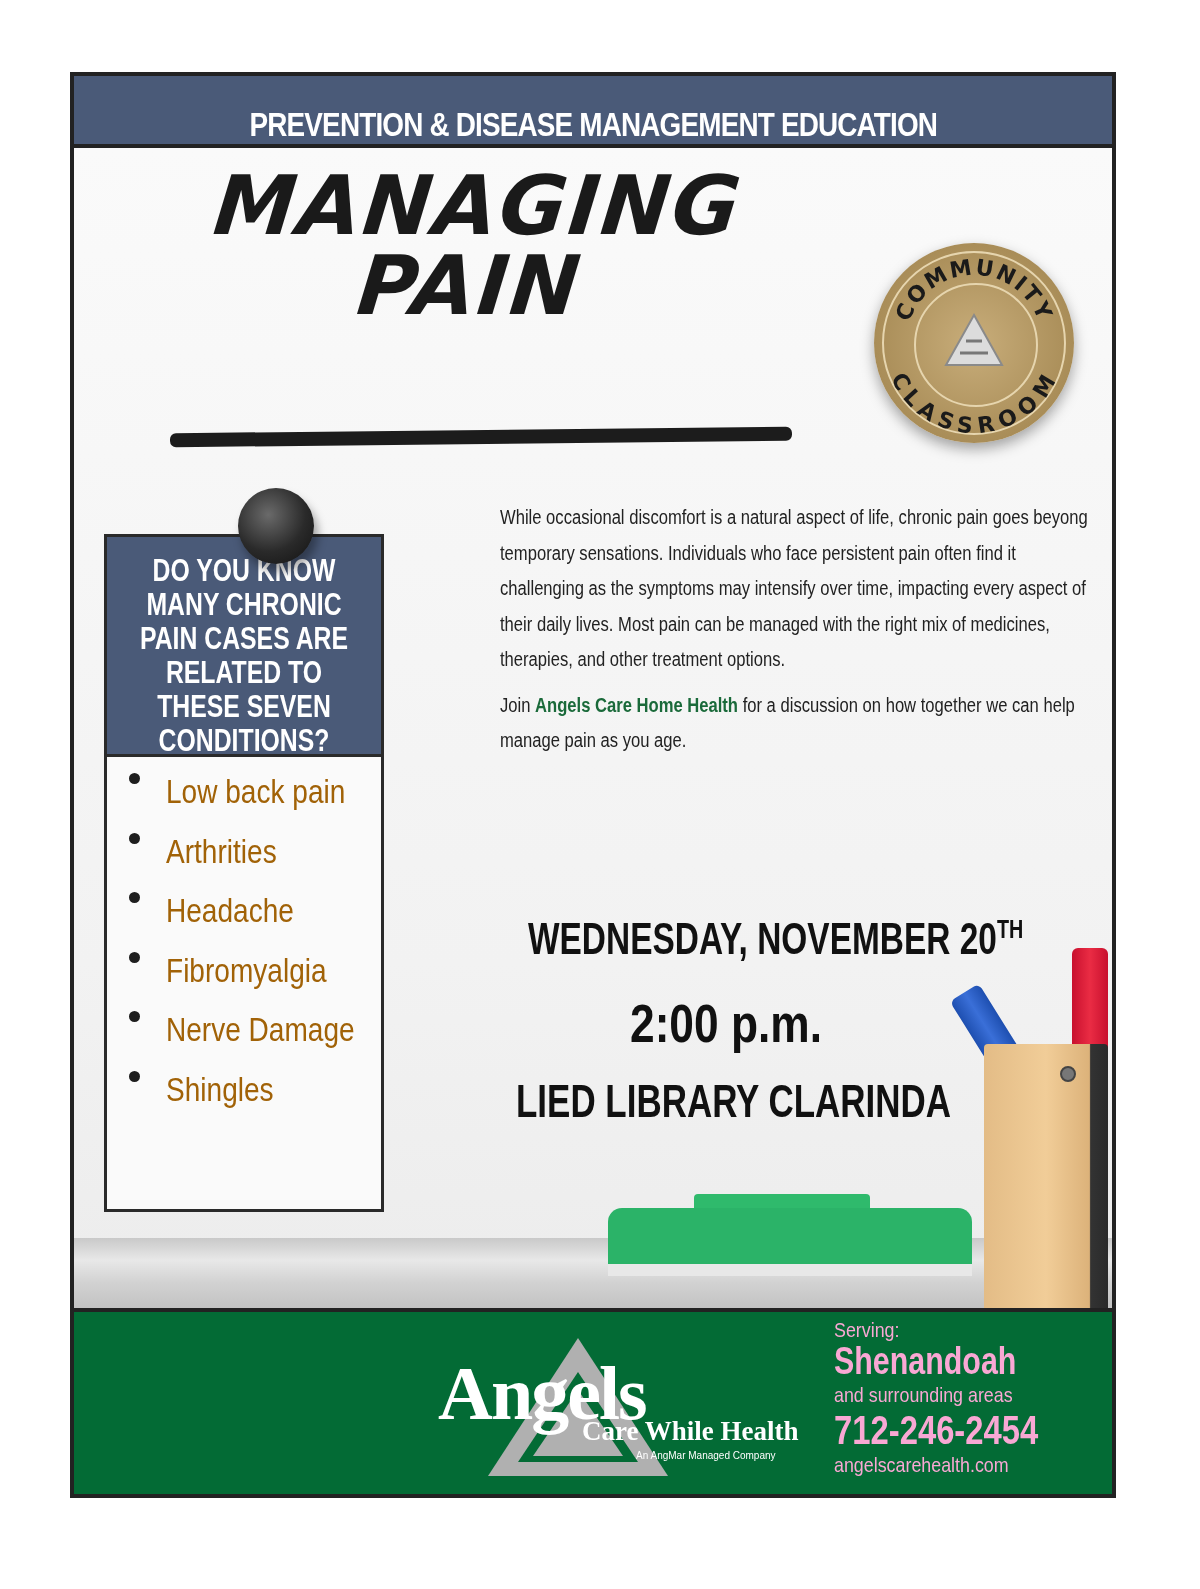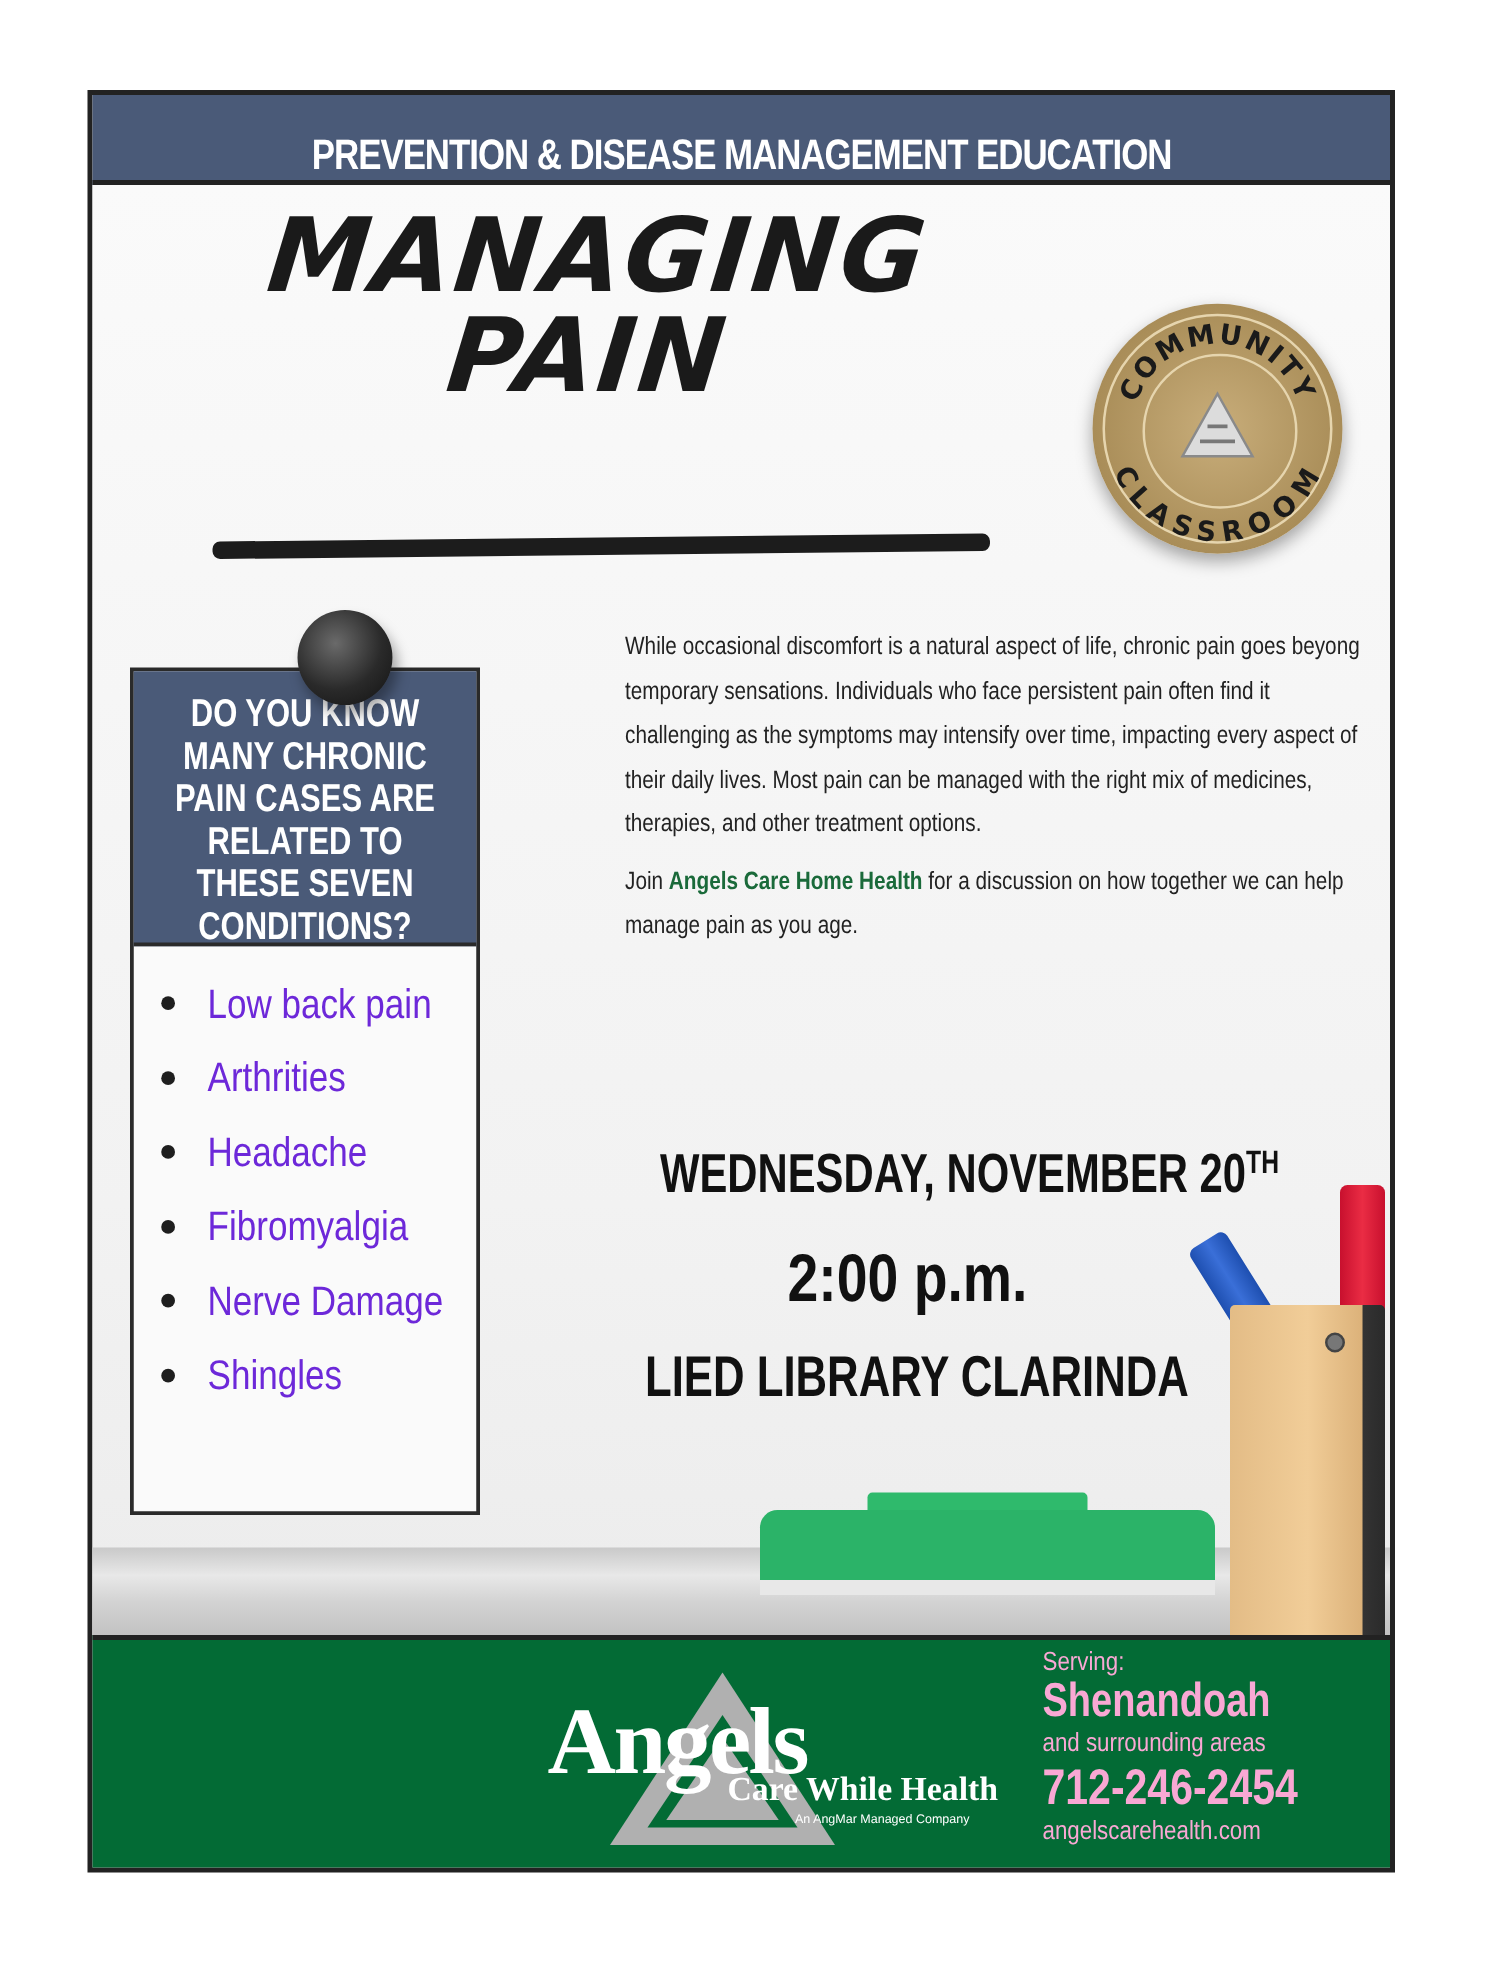--- a/index.html
+++ b/index.html
@@ -12,21 +12,21 @@
   .underline { position:absolute; left:96px; top:282px; width:622px; height:14px; background:#1c1c1c; border-radius:6px; transform:rotate(-0.6deg); }
   .badge { position:absolute; left:800px; top:95px; width:200px; height:200px; border-radius:50%; background:radial-gradient(circle,#c8ad7a 0%,#a98d58 70%,#8d7444 100%); box-shadow:0 6px 14px rgba(0,0,0,0.35); }
   .badge .inner { position:absolute; left:40px; top:40px; width:120px; height:120px; border-radius:50%; border:2px solid #e6d5ae; }
   .badge .ring { position:absolute; left:8px; top:8px; width:180px; height:180px; border-radius:50%; border:2px solid #e6d5ae; }
   .badge svg { position:absolute; left:0; top:0; }
   .pin { position:absolute; left:164px; top:340px; width:76px; height:76px; border-radius:50%; background:radial-gradient(circle at 40% 35%,#6a6a6a 0%,#2a2a2a 55%,#111 100%); box-shadow:4px 8px 10px rgba(0,0,0,0.35); z-index:3; }
   .qbox { position:absolute; left:30px; top:386px; width:280px; height:678px; box-sizing:border-box; border:3px solid #2a2a2a; background:#fafafa; }
   .qhead { height:220px; background:#4a5a78; border-bottom:3px solid #2a2a2a; display:flex; align-items:center; justify-content:center; text-align:center; padding-top:20px; box-sizing:border-box; }
   .qhead span { color:#fff; font-weight:bold; font-size:31px; line-height:34px; transform:scaleX(0.8); display:block; width:400px; }
   .qlist { list-style:none; margin:0; padding:16px 0 0 22px; }
-  .qlist li { display:flex; align-items:center; height:59.5px; font-size:33px; color:#6d28d9; }
+  .qlist li { display:flex; align-items:flex-start; height:59.5px; font-size:33px; color:#a16207; }
   .qlist li .dot { width:11px; height:11px; border-radius:50%; background:#1e1e1e; margin-right:26px; flex:none; }
   .qlist li .txt { transform:scaleX(0.85); transform-origin:left; white-space:nowrap; }
   .body-text { position:absolute; left:426px; top:352px; width:600px; font-size:20px; line-height:35.5px; color:#222; }
   .body-text p { margin:0 0 10px 0; transform:scaleX(0.83); transform-origin:left; width:720px; }
   .green { color:#1a6a3a; font-weight:bold; }
   .event { position:absolute; left:420px; top:766px; width:560px; color:#111; }
   .event .date { position:absolute; left:34px; top:0; font-weight:bold; font-size:44px; transform:scaleX(0.76); transform-origin:left; white-space:nowrap; }
   .event .date sup { font-size:26px; }
   .event .time { position:absolute; left:136px; top:78px; font-weight:bold; font-size:54px; transform:scaleX(0.82); transform-origin:left; white-space:nowrap; }
   .event .venue { position:absolute; left:22px; top:160px; font-weight:bold; font-size:46px; transform:scaleX(0.76); transform-origin:left; white-space:nowrap; }

